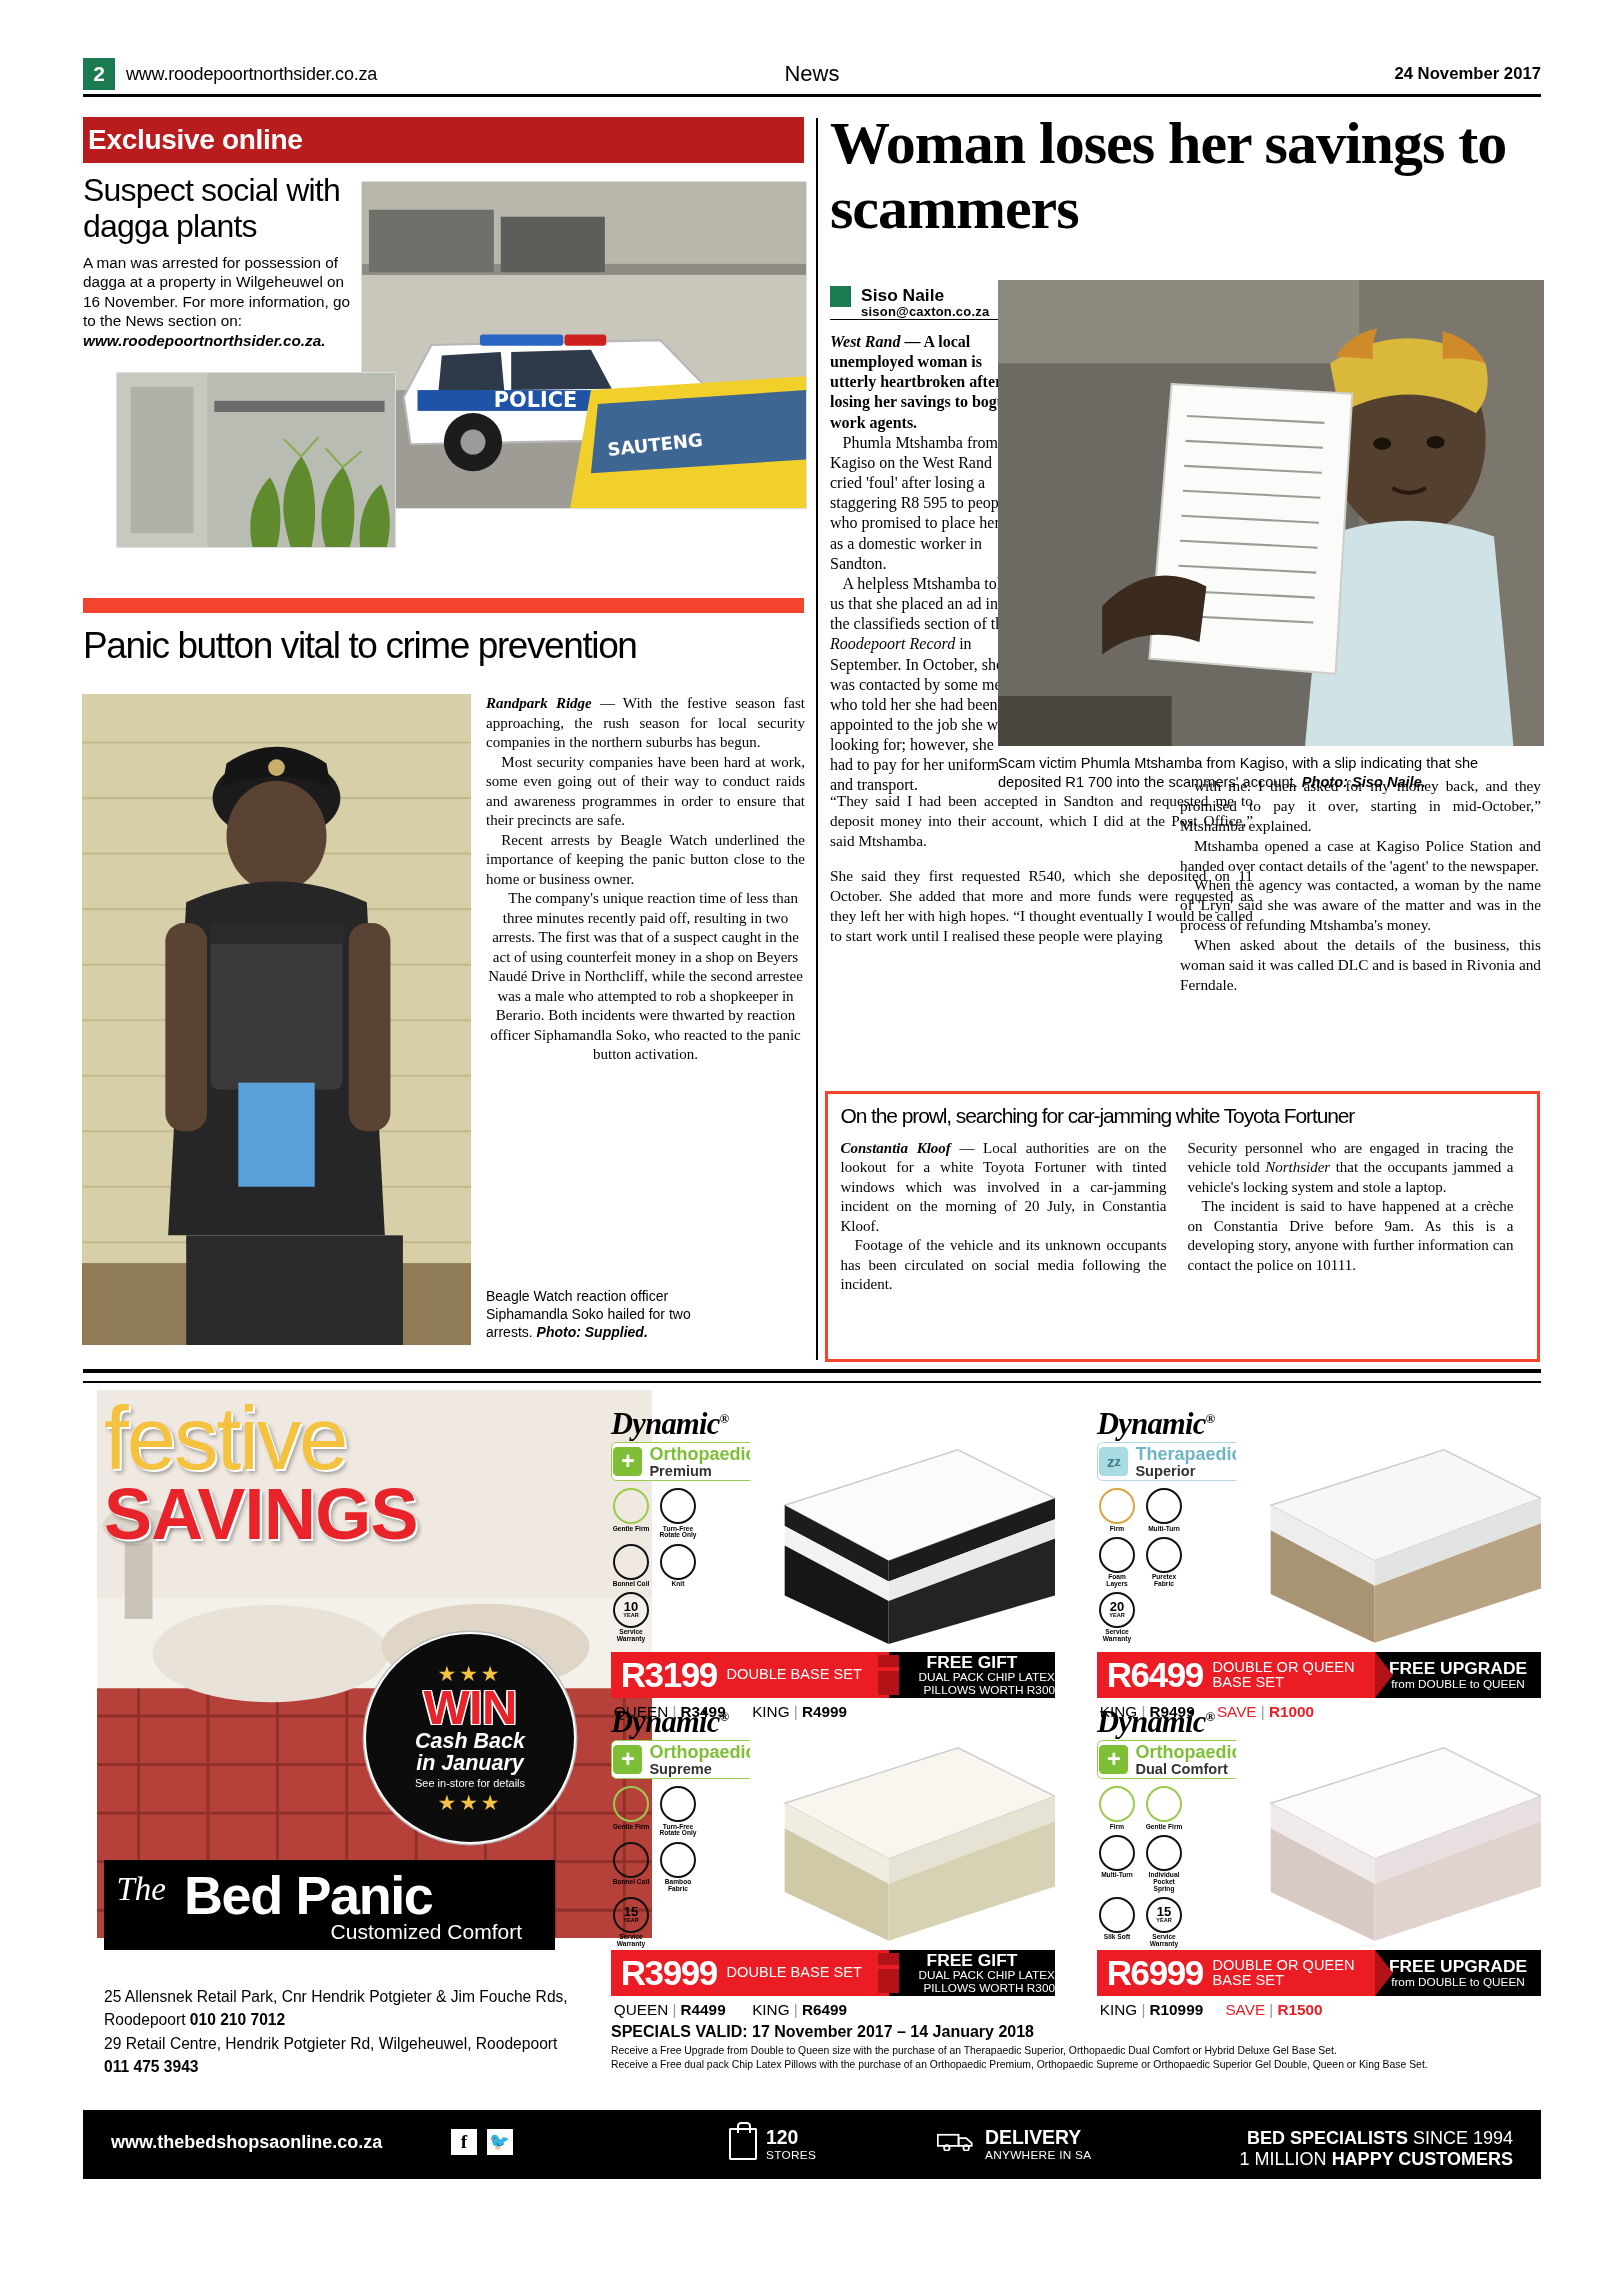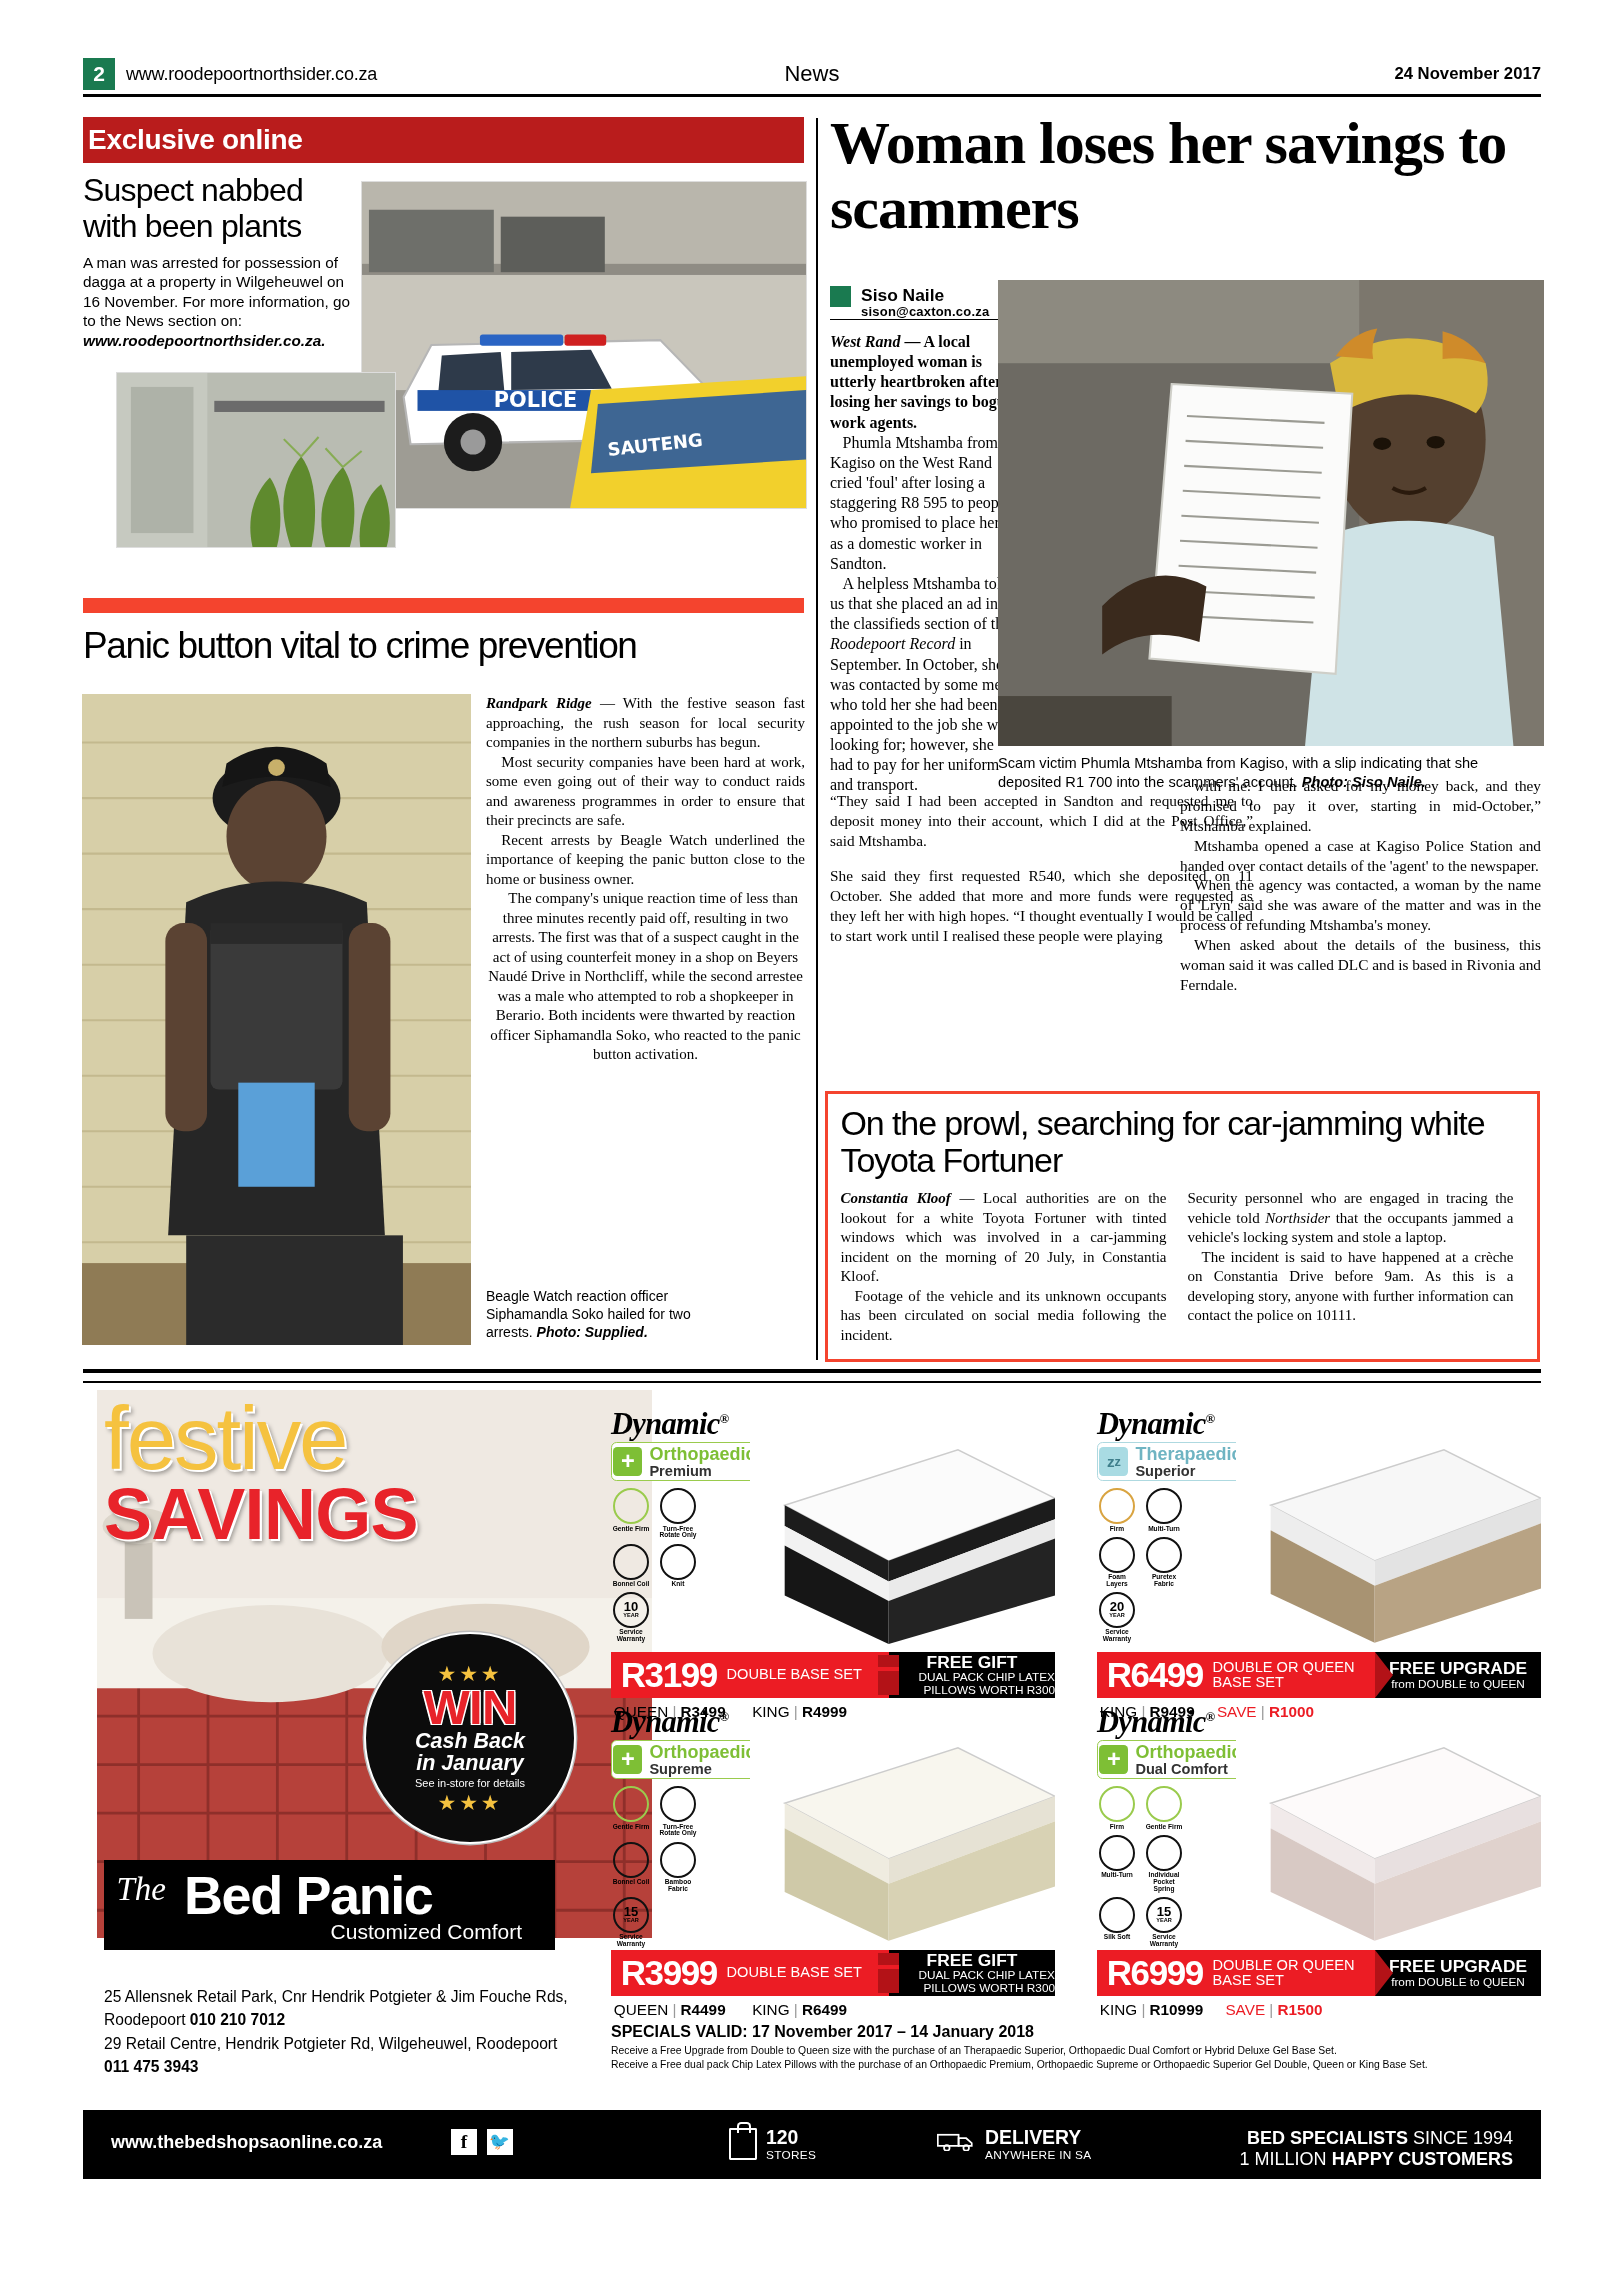--- a/index.html
+++ b/index.html
@@ -60,21 +60,21 @@
   .scamcap{position:absolute;left:998px;top:754px;width:546px;font-size:14.6px;line-height:1.3;}
   .scamcap b{font-style:italic;font-weight:bold;}
 
   .mid1{position:absolute;left:830px;top:776px;width:423px;font-family:"Liberation Serif",serif;font-size:15.3px;line-height:1.3;text-align:justify;}
   .mid2{position:absolute;left:1180px;top:776px;width:361px;font-family:"Liberation Serif",serif;font-size:15.3px;line-height:1.3;text-align:justify;}
   .mid2 p{margin:0;text-indent:14px;}
   .mid2 p.first{text-indent:14px;}
 
   
   .prowl{position:absolute;left:825px;top:1091px;width:715px;height:271px;border:3.5px solid #f4442e;background:#fff;box-sizing:border-box;}
-  .prowl h2{margin:11px 0 0 12.5px;font-size:34px;font-weight:400;line-height:1.08;letter-spacing:-1.1px;width:666px;}
+  .prowl h2{margin:11px 0 0 12.5px;font-size:21px;font-weight:400;line-height:1.08;letter-spacing:-1.1px;width:666px;}
   .prowl .pcols{display:flex;gap:21px;margin:11px 0 0 12.5px;font-family:"Liberation Serif",serif;font-size:15px;line-height:1.3;text-align:justify;}
   .prowl .pcols>div{width:326px;}
   .prowl .pcols p{margin:0;text-indent:14px;}
   .prowl .pcols p.first{text-indent:0;}
   .prowl .place{font-weight:bold;font-style:italic;}
   .prowl i{font-style:italic;}
 
   
   .advert{position:absolute;left:83px;top:1381px;width:1458px;height:819px;background:#fff;border-top:2.8px solid #000;}
   .festive{position:absolute;left:21px;top:15.3px;width:528px;}
@@ -183,21 +183,21 @@
     <div class="msite">www.roodepoortnorthsider.co.za</div>
     <div class="mcenter">News</div>
     <div class="mdate">24 November 2017</div>
   </div>
   <div class="mrule"></div>
 
   <div class="leftcol">
     <div class="redbar">
       <span>Exclusive online</span>
     </div>
-    <div class="kicker-head">Suspect nabbed with been plants</div>
+    <div class="kicker-head">Suspect social with dagga plants</div>
     <div class="kicker-body"><span>A man was arrested for possession of dagga at a property in Wilgeheuwel on 16 November. For more information, go to the News section on: </span><b>www.roodepoortnorthsider.co.za.</b></div>
 
     <div class="police-photo">
       <svg width="444" height="326" viewBox="0 0 640 470" preserveAspectRatio="none">
         <rect width="640" height="470" fill="#c9c6bc"></rect>
         <rect y="0" width="640" height="120" fill="#b9b6ac"></rect>
         <rect y="118" width="640" height="16" fill="#8f8c84"></rect>
         <rect y="300" width="640" height="170" fill="#9e9c94"></rect>
         <rect x="10" y="40" width="180" height="90" fill="#6e6f6a"></rect>
         <rect x="200" y="50" width="150" height="80" fill="#5d5e5a"></rect>

